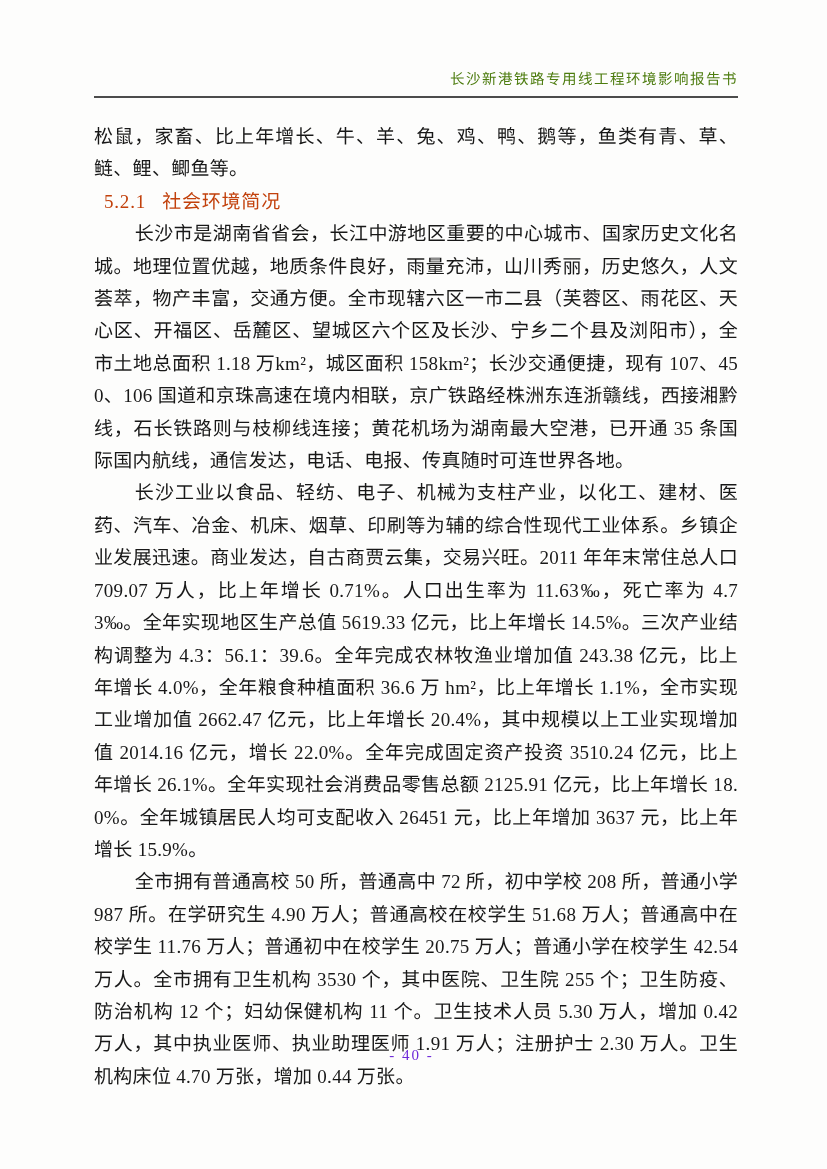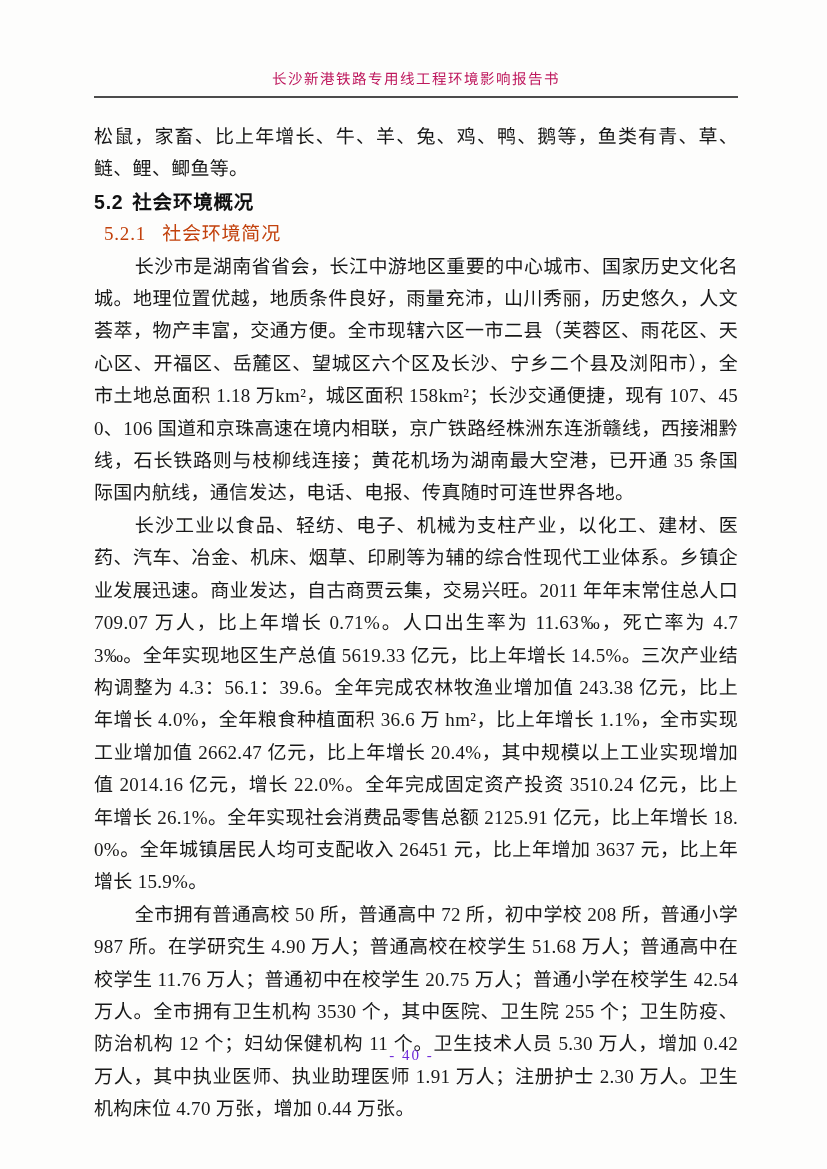--- a/index.html
+++ b/index.html
@@ -20,25 +20,25 @@
   }
   
   .running-header {
     position: absolute;
     top: 70px;
     left: 94px;
     right: 89px;
   }
   .running-header .title {
     display: block;
-    text-align: center;
+    text-align: right;
     font-size: 14.5px;
     line-height: 19px;
     letter-spacing: 1.5px;
-    color: #be185d;
+    color: #4d7c0f;
   }
   .header-rule {
     margin-top: 7px;
     height: 0;
     border-top: 2px solid #4c4c4c;
   }
   
   .content {
     position: absolute;
     top: 121px;
@@ -94,23 +94,20 @@
 
   <div class="running-header">
     <span class="title">长沙新港铁路专用线工程环境影响报告书</span>
     <div class="header-rule"></div>
   </div>
 
   <div class="content">
 
     <p class="body-text">松鼠，家畜、比上年增长、牛、羊、兔、鸡、鸭、鹅等，鱼类有青、草、鲢、鲤、鲫鱼等。</p>
 
-    <h2 class="section-heading">
-      <span class="num">5.2</span><span>社会环境概况</span>
-    </h2>
 
     <h3 class="subsection-heading">
       <span class="num">5.2.1</span><span>社会环境简况</span>
     </h3>
 
     <p class="body-text indent">长沙市是湖南省省会，长江中游地区重要的中心城市、国家历史文化名城。地理位置优越，地质条件良好，雨量充沛，山川秀丽，历史悠久，人文荟萃，物产丰富，交通方便。全市现辖六区一市二县（芙蓉区、雨花区、天心区、开福区、岳麓区、望城区六个区及长沙、宁乡二个县及浏阳市），全市土地总面积 1.18 万km²，城区面积 158km²；长沙交通便捷，现有 107、450、106 国道和京珠高速在境内相联，京广铁路经株洲东连浙赣线，西接湘黔线，石长铁路则与枝柳线连接；黄花机场为湖南最大空港，已开通 35 条国际国内航线，通信发达，电话、电报、传真随时可连世界各地。</p>
 
     <p class="body-text indent">长沙工业以食品、轻纺、电子、机械为支柱产业，以化工、建材、医药、汽车、冶金、机床、烟草、印刷等为辅的综合性现代工业体系。乡镇企业发展迅速。商业发达，自古商贾云集，交易兴旺。2011 年年末常住总人口 709.07 万人，比上年增长 0.71%。人口出生率为 11.63‰，死亡率为 4.73‰。全年实现地区生产总值 5619.33 亿元，比上年增长 14.5%。三次产业结构调整为 4.3：56.1：39.6。全年完成农林牧渔业增加值 243.38 亿元，比上年增长 4.0%，全年粮食种植面积 36.6 万 hm²，比上年增长 1.1%，全市实现工业增加值 2662.47 亿元，比上年增长 20.4%，其中规模以上工业实现增加值 2014.16 亿元，增长 22.0%。全年完成固定资产投资 3510.24 亿元，比上年增长 26.1%。全年实现社会消费品零售总额 2125.91 亿元，比上年增长 18.0%。全年城镇居民人均可支配收入 26451 元，比上年增加 3637 元，比上年增长 15.9%。</p>
 
     <p class="body-text indent">全市拥有普通高校 50 所，普通高中 72 所，初中学校 208 所，普通小学 987 所。在学研究生 4.90 万人；普通高校在校学生 51.68 万人；普通高中在校学生 11.76 万人；普通初中在校学生 20.75 万人；普通小学在校学生 42.54 万人。全市拥有卫生机构 3530 个，其中医院、卫生院 255 个；卫生防疫、防治机构 12 个；妇幼保健机构 11 个。卫生技术人员 5.30 万人，增加 0.42 万人，其中执业医师、执业助理医师 1.91 万人；注册护士 2.30 万人。卫生机构床位 4.70 万张，增加 0.44 万张。</p>

